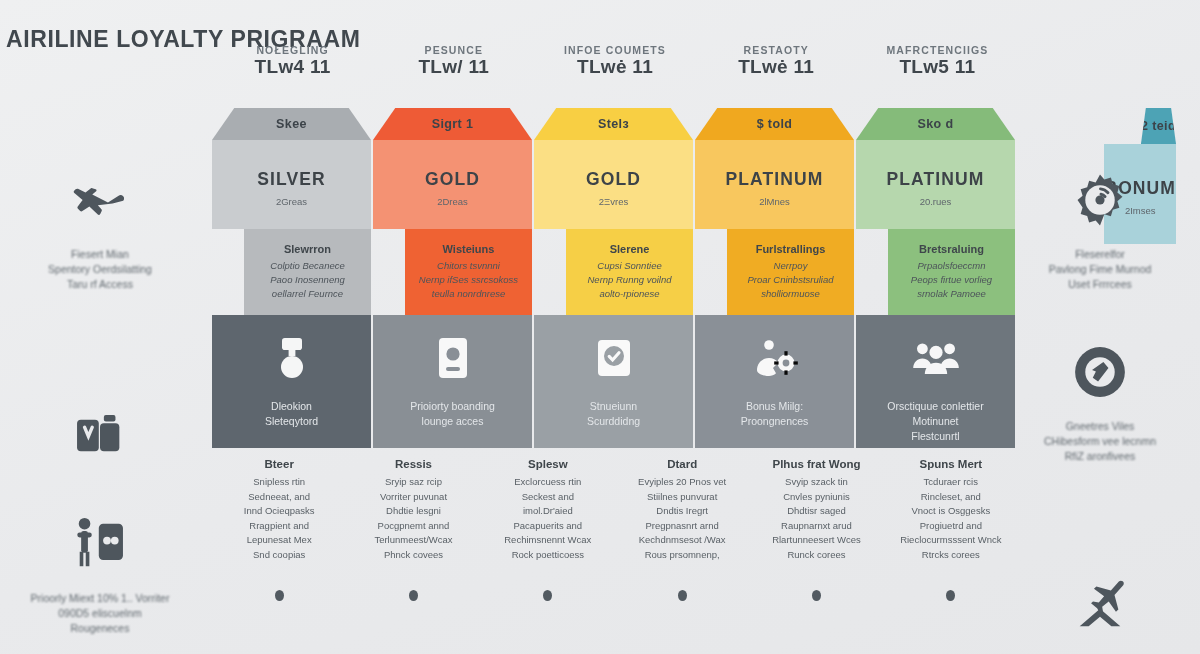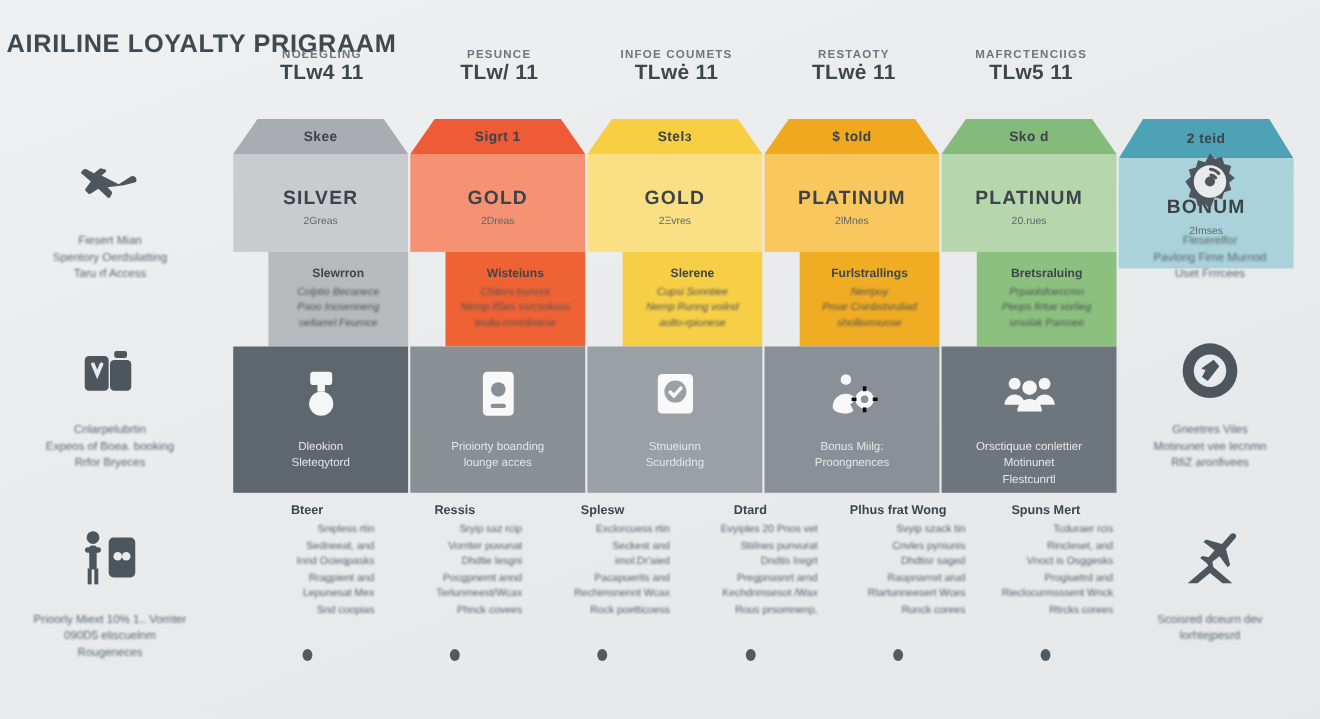--- a/index.html
+++ b/index.html
@@ -45,21 +45,21 @@
     position: absolute; left: 212px; top: 108px;
     width: 964px; height: 340px;
     display: flex;
   }
   .col {
     position: relative;
     flex: 1 1 0;
     display: flex; flex-direction: column;
     margin-right: 2px;
   }
-  .col:last-child { margin-right: 0; }
+  .col:last-child { margin-right: 0; align-items: flex-end; }
 
   
   .tab {
     position: relative;
     height: 36px;
     display: flex; align-items: center; justify-content: center;
     clip-path: polygon(14% 0, 86% 0, 100% 100%, 0 100%);
     font-size: 12.5px; font-weight: 700; letter-spacing: .4px;
     color: #3c4349; filter: blur(.25px);
   }
@@ -128,39 +128,38 @@
     display: flex;
   }
   .note { flex: 1 1 0; text-align: center; padding: 0 6px; }
   .note .ntitle {
     font-size: 11.5px; font-weight: 700; color: #3f464b;
     filter: blur(.5px); margin-bottom: 5px;
   }
   .note .nline {
     font-size: 9.5px; line-height: 14.5px; color: #5a6167;
     filter: blur(.75px);
-    text-align: right;
   }
 
   
   .dots {
     position: absolute; left: 212px; top: 590px;
     width: 806px; height: 20px; display: flex;
   }
   .dotcell { flex: 1 1 0; display: flex; justify-content: center; }
   .dot { width: 9px; height: 11px; border-radius: 50%; background: #525a61; }
 
   
   .rail { position: absolute; top: 120px; width: 200px; }
   .rail.left { left: 0; }
   .rail.right { right: 0; }
   .rail-item {
     height: 172px;
     display: flex; flex-direction: column;
-    align-items: center; justify-content: flex-start;
+    align-items: center; justify-content: flex-end;
     padding-top: 14px;
   }
   .rail-item .rglyph {
     width: 62px; height: 62px;
     display: flex; align-items: center; justify-content: center;
     filter: blur(.3px);
   }
   .rail-item .rglyph svg { width: 58px; height: 58px; fill: #4e565d; }
   .rail-item .rtext {
     margin-top: 16px; text-align: center;
@@ -455,25 +454,20 @@
       </div>
       <div class="rail-item">
         <div class="rglyph">
           <svg viewBox="0 0 24 24">
             <rect x="2.5" y="6.5" width="9" height="13" rx="1.6"></rect>
             <rect x="12" y="8" width="8" height="11.5" rx="1.6"></rect>
             <rect x="13.6" y="4.6" width="4.8" height="2.6" rx=".8"></rect>
             <path d="M5.6 9.6l1.6 3.8 1.6-3.8" fill="none" stroke="#e9eaec" stroke-width="1.4" stroke-linecap="round"></path>
           </svg>
         </div>
-        <div class="rtext">
-          <div>Cnlarpelubrtin</div>
-          <div>Expeos of Boea. booking</div>
-          <div>Rrfor Bryeces</div>
-        </div>
       </div>
       <div class="rail-item">
         <div class="rglyph">
           <svg viewBox="0 0 24 24">
             <circle cx="5.6" cy="3.6" r="2.4"></circle>
             <rect x="4.2" y="6.6" width="2.8" height="9" rx="1"></rect>
             <rect x="2.6" y="7.2" width="6" height="2.1" rx="1"></rect>
             <rect x="3.6" y="15.2" width="1.5" height="6"></rect>
             <rect x="6.1" y="15.2" width="1.5" height="6"></rect>
             <rect x="11.5" y="3.6" width="10" height="15" rx="1.8"></rect>
@@ -507,31 +501,27 @@
       <div class="rail-item">
         <div class="rglyph">
           <svg viewBox="0 0 24 24">
             <circle cx="12" cy="12" r="10.3"></circle>
             <circle cx="12" cy="12" r="6.1" fill="#e9eaec"></circle>
             <path d="M13.4 7.9l2.1 2.4-4.3 5.6-2.2-1.5 1.3-2.6-1.6-.6z"></path>
           </svg>
         </div>
         <div class="rtext">
           <div>Gneetres Viles</div>
-          <div>Motinunet vee lecnmn</div>
+          <div>CHibesform vee lecnmn</div>
           <div>RfiZ aronfivees</div>
         </div>
       </div>
       <div class="rail-item">
         <div class="rglyph">
           <svg viewBox="0 0 24 24">
             <path d="M21.6 3.8c.4-.5.3-1.2-.2-1.6-.5-.4-1.2-.3-1.6.1l-3.3 3.7-6-1.7-1 1 4.2 3.1-2.2 2.6-2.4-.5-.8.8 2.5 2 1.6 2.6.9-.8-.4-2.4 2.7-2.1 3 4.2 1-.9-1.6-6z"></path>
             <path d="M12 13.6l8.4 7.2h-3.7L12 16.9l-4.7 3.9H3.6z"></path>
           </svg>
         </div>
-        <div class="rtext">
-          <div>Scoisred dceurn dev</div>
-          <div>lorhtejpesrd</div>
-        </div>
       </div>
     </div>
 
 </div>
 
 </body></html>

